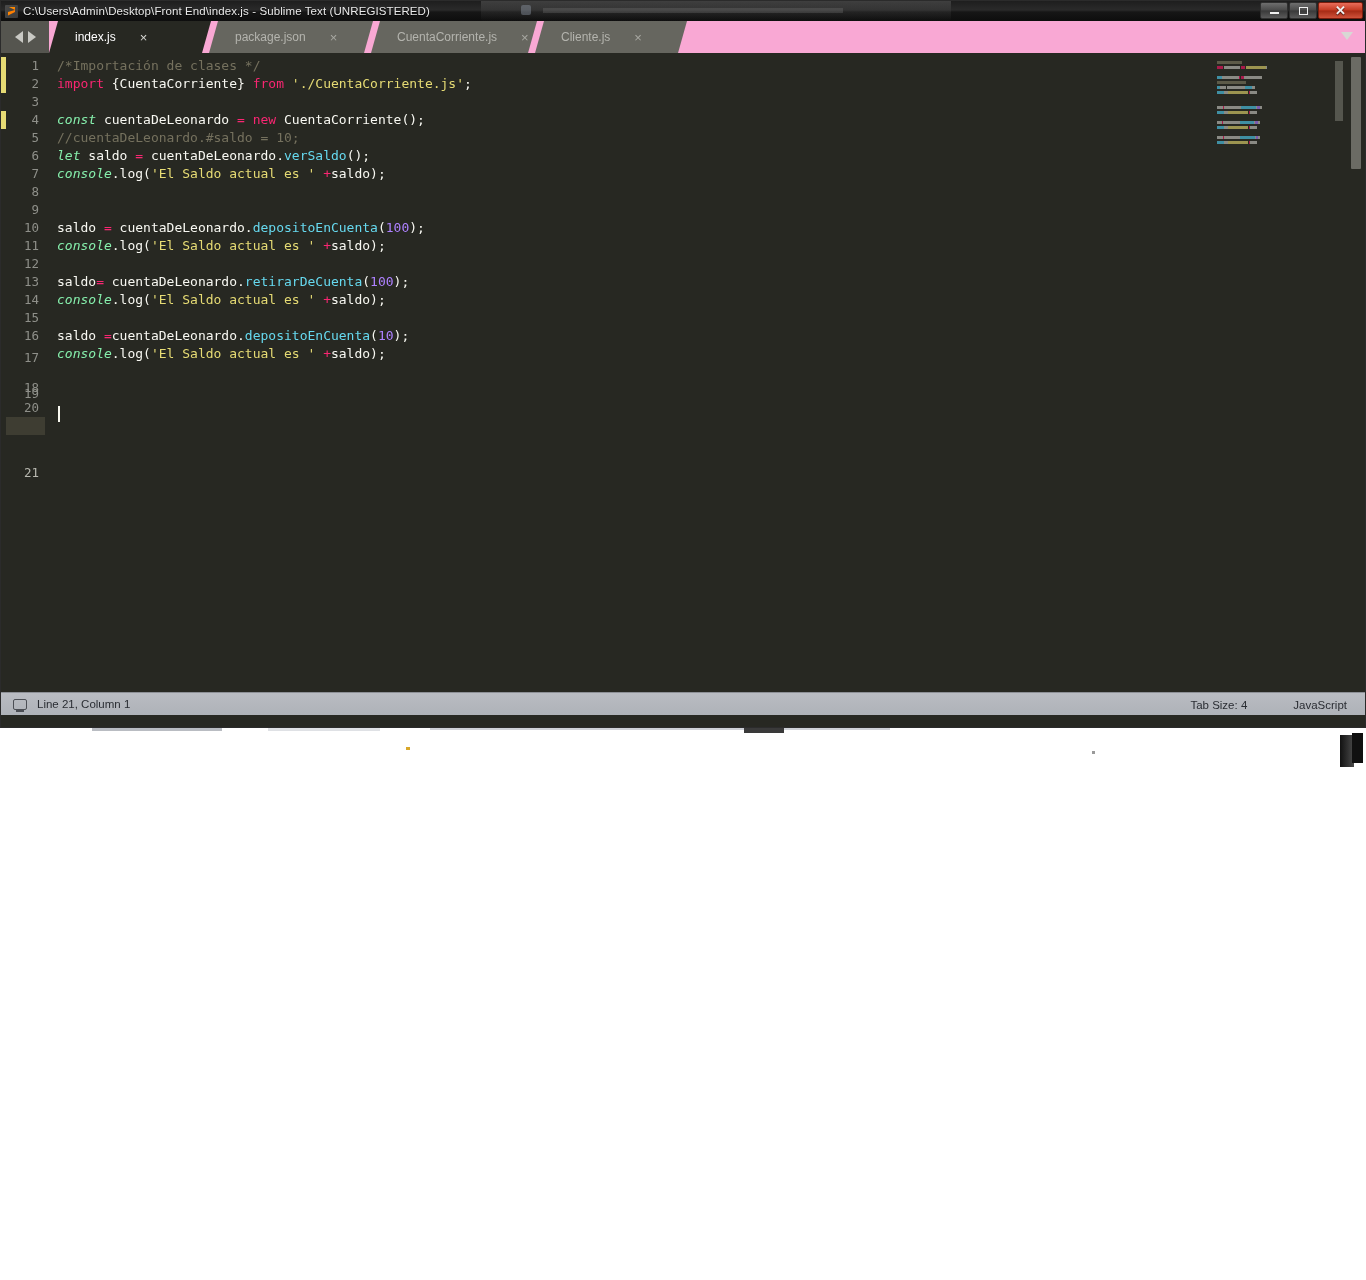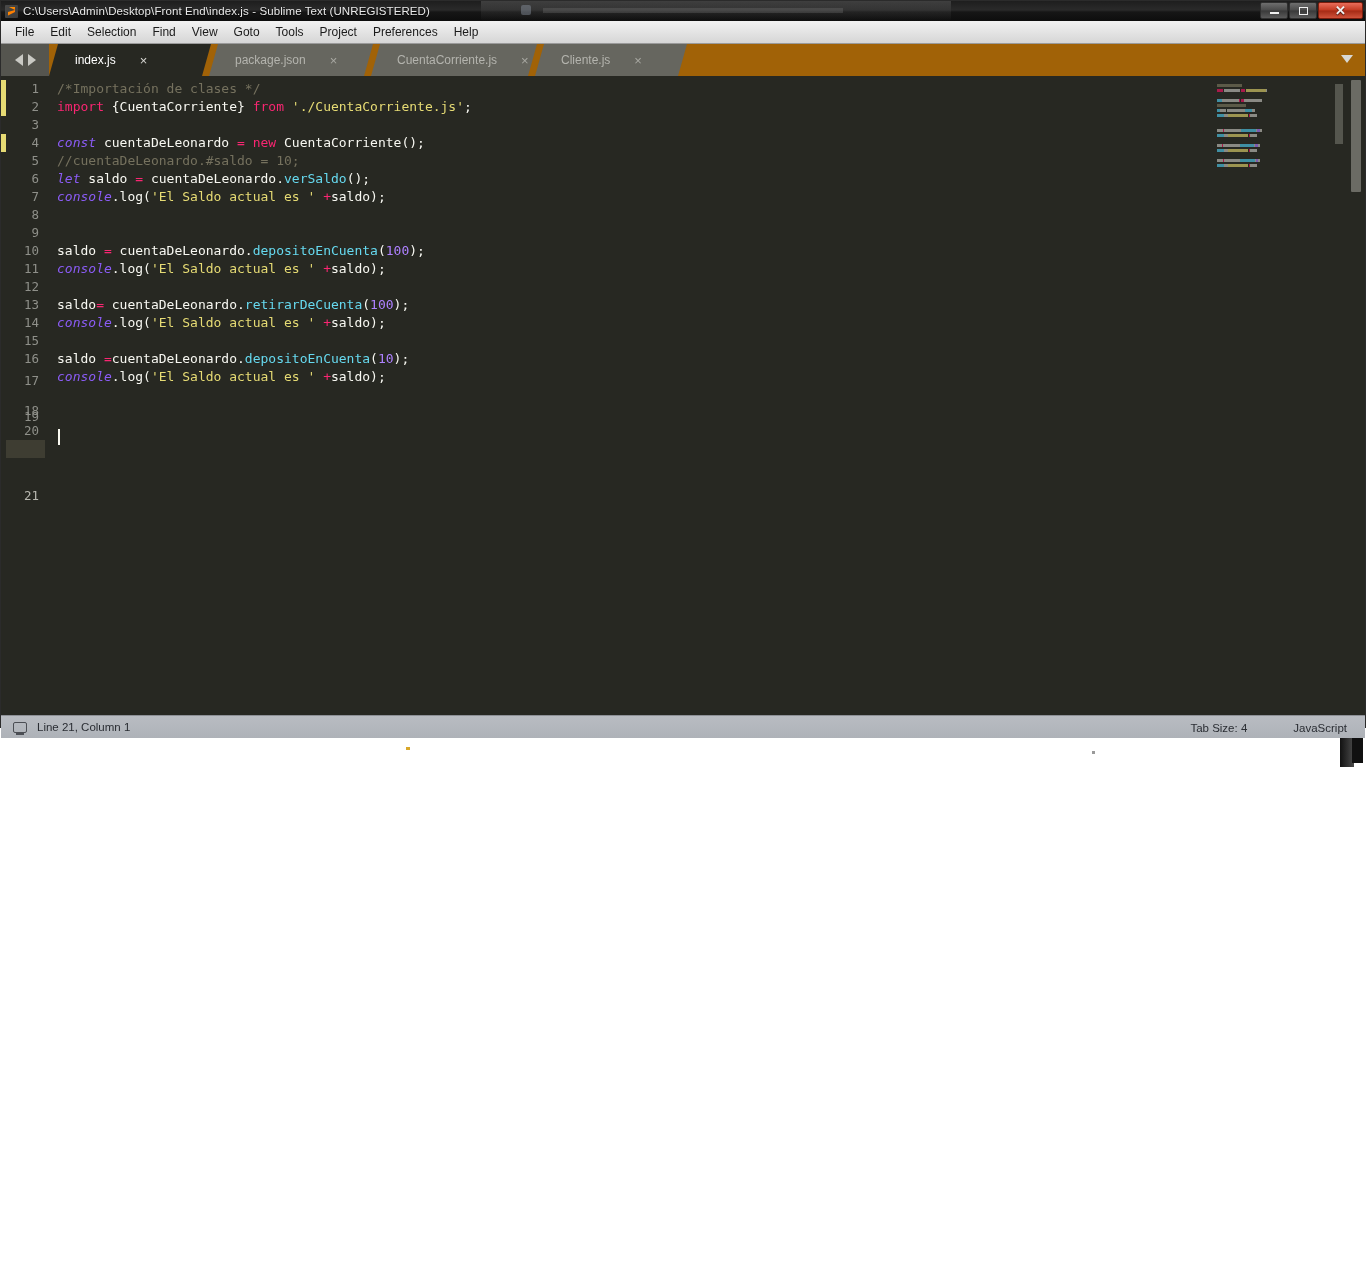--- a/index.html
+++ b/index.html
@@ -97,21 +97,21 @@
   }
   .menu-item {
     color: #1b1b1b; font-size: 12px;
     padding: 2px 8px; white-space: nowrap; cursor: default;
   }
 
   
   .tabbar {
     position: relative;
     height: 32px;
-    background: #a16207;
+    background: #f9a8d4;
     display: flex; align-items: flex-end;
     overflow: hidden;
   }
   .tab-navs {
     width: 48px; height: 32px; flex: none;
     display: flex; align-items: center; justify-content: center; gap: 5px;
     background: #55554f;
   }
   .arrow-l, .arrow-r { width: 0; height: 0; }
   .arrow-l { border-top: 6px solid transparent; border-bottom: 6px solid transparent; border-right: 8px solid #c9c9c4; }
@@ -175,21 +175,21 @@
     white-space: pre;
     font-family: "DejaVu Sans Mono", monospace;
   }
   .code .line { height: 18px; }
 
   .c-com  { color: #75715e; }
   .c-kw   { color: #f92672; }
   .c-str  { color: #e6db74; }
   .c-fn   { color: #66d9ef; }
   .c-num  { color: #ae81ff; }
-  .c-it   { color: #8b5cf6; font-style: italic; text-align: center; }
+  .c-it   { color: #86efac; font-style: italic; text-align: center; }
   .c-txt  { color: #f8f8f2; }
 
   .caret {
     position: absolute; left: 57px; width: 2px; height: 16px;
     background: #f8f8f0;
   }
 
   
   .minimap {
     position: absolute; right: 22px; top: 0;
@@ -267,32 +267,20 @@
           </div>
         <div class="wbtn max">
             <span class="glyph"></span>
           </div>
         <div class="wbtn close">
             <span class="glyph">✕</span>
           </div>
       </div>
     </div>
 
-    <div class="menubar">
-      <div class="menu-item">File</div>
-      <div class="menu-item">Edit</div>
-      <div class="menu-item">Selection</div>
-      <div class="menu-item">Find</div>
-      <div class="menu-item">View</div>
-      <div class="menu-item">Goto</div>
-      <div class="menu-item">Tools</div>
-      <div class="menu-item">Project</div>
-      <div class="menu-item">Preferences</div>
-      <div class="menu-item">Help</div>
-    </div>
 
     <div class="tabbar">
       <div class="tab-navs">
         <div class="arrow-l"></div>
         <div class="arrow-r"></div>
       </div>
 
       <div class="tab active" style="width:162px;">
         <span class="tab-label">index.js</span>
         <span class="tab-close">×</span>

